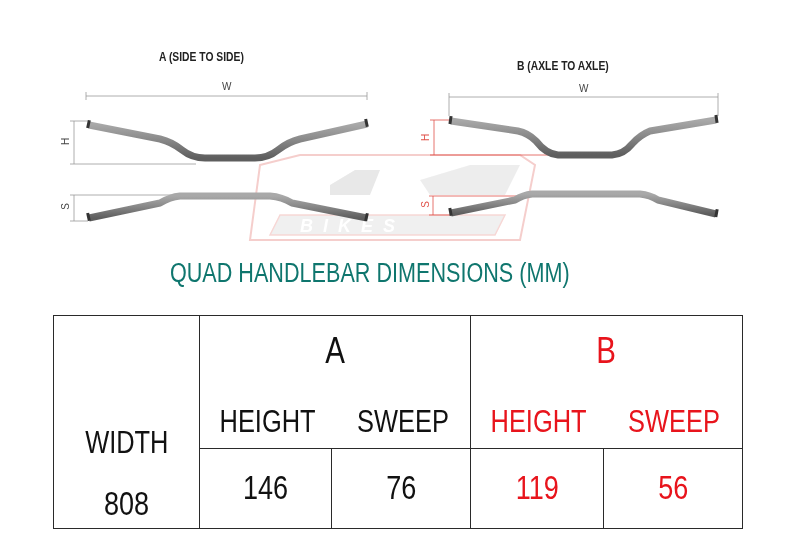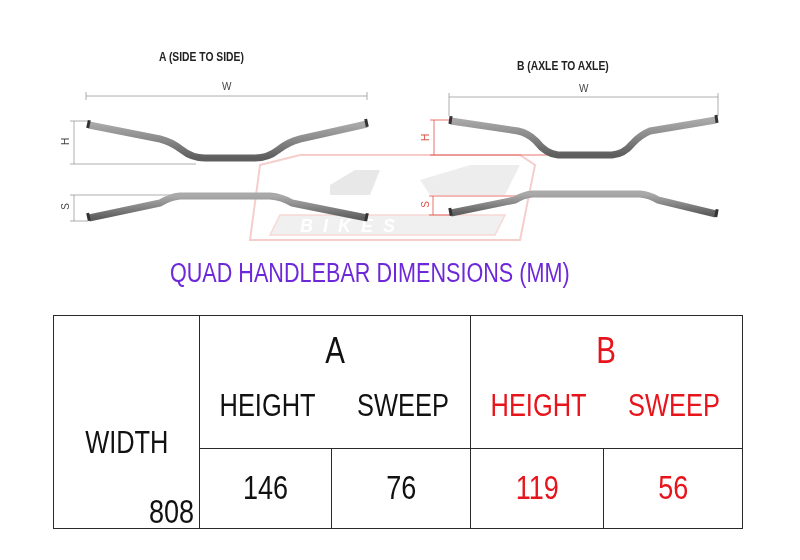--- a/index.html
+++ b/index.html
@@ -2,32 +2,32 @@
 <html><head>
   <meta charset="utf-8">
   <style>
     html, body { margin: 0; padding: 0; background: #ffffff; }
     body { width: 800px; height: 560px; position: relative; overflow: hidden; font-family: "Liberation Sans", sans-serif; }
     .abs { position: absolute; }
     .diag-title { font-family: "Liberation Sans", sans-serif; font-weight: bold; font-size: 12px; color: #222; transform: scaleX(0.86); transform-origin: left top; white-space: nowrap; }
     .dim-letter { font-family: "Liberation Sans", sans-serif; font-size: 10px; color: #444; }
     .dim-letter.red { color: #e0524a; }
     svg.drawing { position: absolute; left: 0; top: 0; }
-    .main-title { position: absolute; left: 0; width: 740px; top: 258px; text-align: center; font-family: "Liberation Sans", sans-serif; font-size: 27px; color: #6d28d9; }
+    .main-title { position: absolute; left: 0; width: 740px; top: 258px; text-align: center; font-family: "Liberation Sans", sans-serif; font-size: 27px; color: #0f766e; }
     .main-title span { display: inline-block; transform: scaleX(0.8); transform-origin: center; }
     table.dims { position: absolute; left: 53px; top: 315px; width: 689px; height: 214px; border-collapse: collapse; table-layout: fixed; }
     table.dims td { border: 1.5px solid #2a2a2a; text-align: center; padding: 0; font-family: "Liberation Sans", sans-serif; color: #111; }
     .cell-text { display: inline-block; transform: scaleX(0.82); transform-origin: center; white-space: nowrap; }
     .red { color: #e8141c; }
     .big { font-size: 36px; }
     .hdr { font-size: 31px; }
     .val { font-size: 33px; }
     .group-cell { position: relative; }
     .group-letter { position: absolute; left: 0; right: 0; top: 14px; }
-    .group-subs { position: absolute; left: 0; right: 0; bottom: 24px; display: flex; }
+    .group-subs { position: absolute; left: 0; right: 0; bottom: 8px; display: flex; }
     .group-subs > div { flex: 1; text-align: center; }
     .width-label { position: relative; top: 40px; }
   </style>
 </head>
 <body>
 
 <div class="abs diag-title" style="left:159px; top:50px;">A (SIDE TO SIDE)</div>
 <div class="abs diag-title" style="left:517px; top:59px;">B (AXLE TO AXLE)</div>
 
 <svg class="drawing" width="800" height="260" viewBox="0 0 800 260">
@@ -108,21 +108,21 @@
     <col style="width:146px">
     <col style="width:132px">
     <col style="width:139px">
     <col style="width:133px">
     <col style="width:139px">
   </colgroup>
   <tbody>
       <tr style="height:123px;">
     <td rowspan="2">
       <div class="width-label"><span class="cell-text hdr">WIDTH</span></div>
-      <div style="position:relative; top:72px;text-align:right;"><span class="cell-text val">808</span></div>
+      <div style="position:relative; top:64px;"><span class="cell-text val">808</span></div>
     </td>
     <td colspan="2" class="group-cell">
       <div class="group-letter"><span class="cell-text big">A</span></div>
       <div class="group-subs">
         <div><span class="cell-text hdr">HEIGHT</span></div>
         <div><span class="cell-text hdr">SWEEP</span></div>
       </div>
     </td>
     <td colspan="2" class="group-cell red">
       <div class="group-letter"><span class="cell-text big red">B</span></div>

